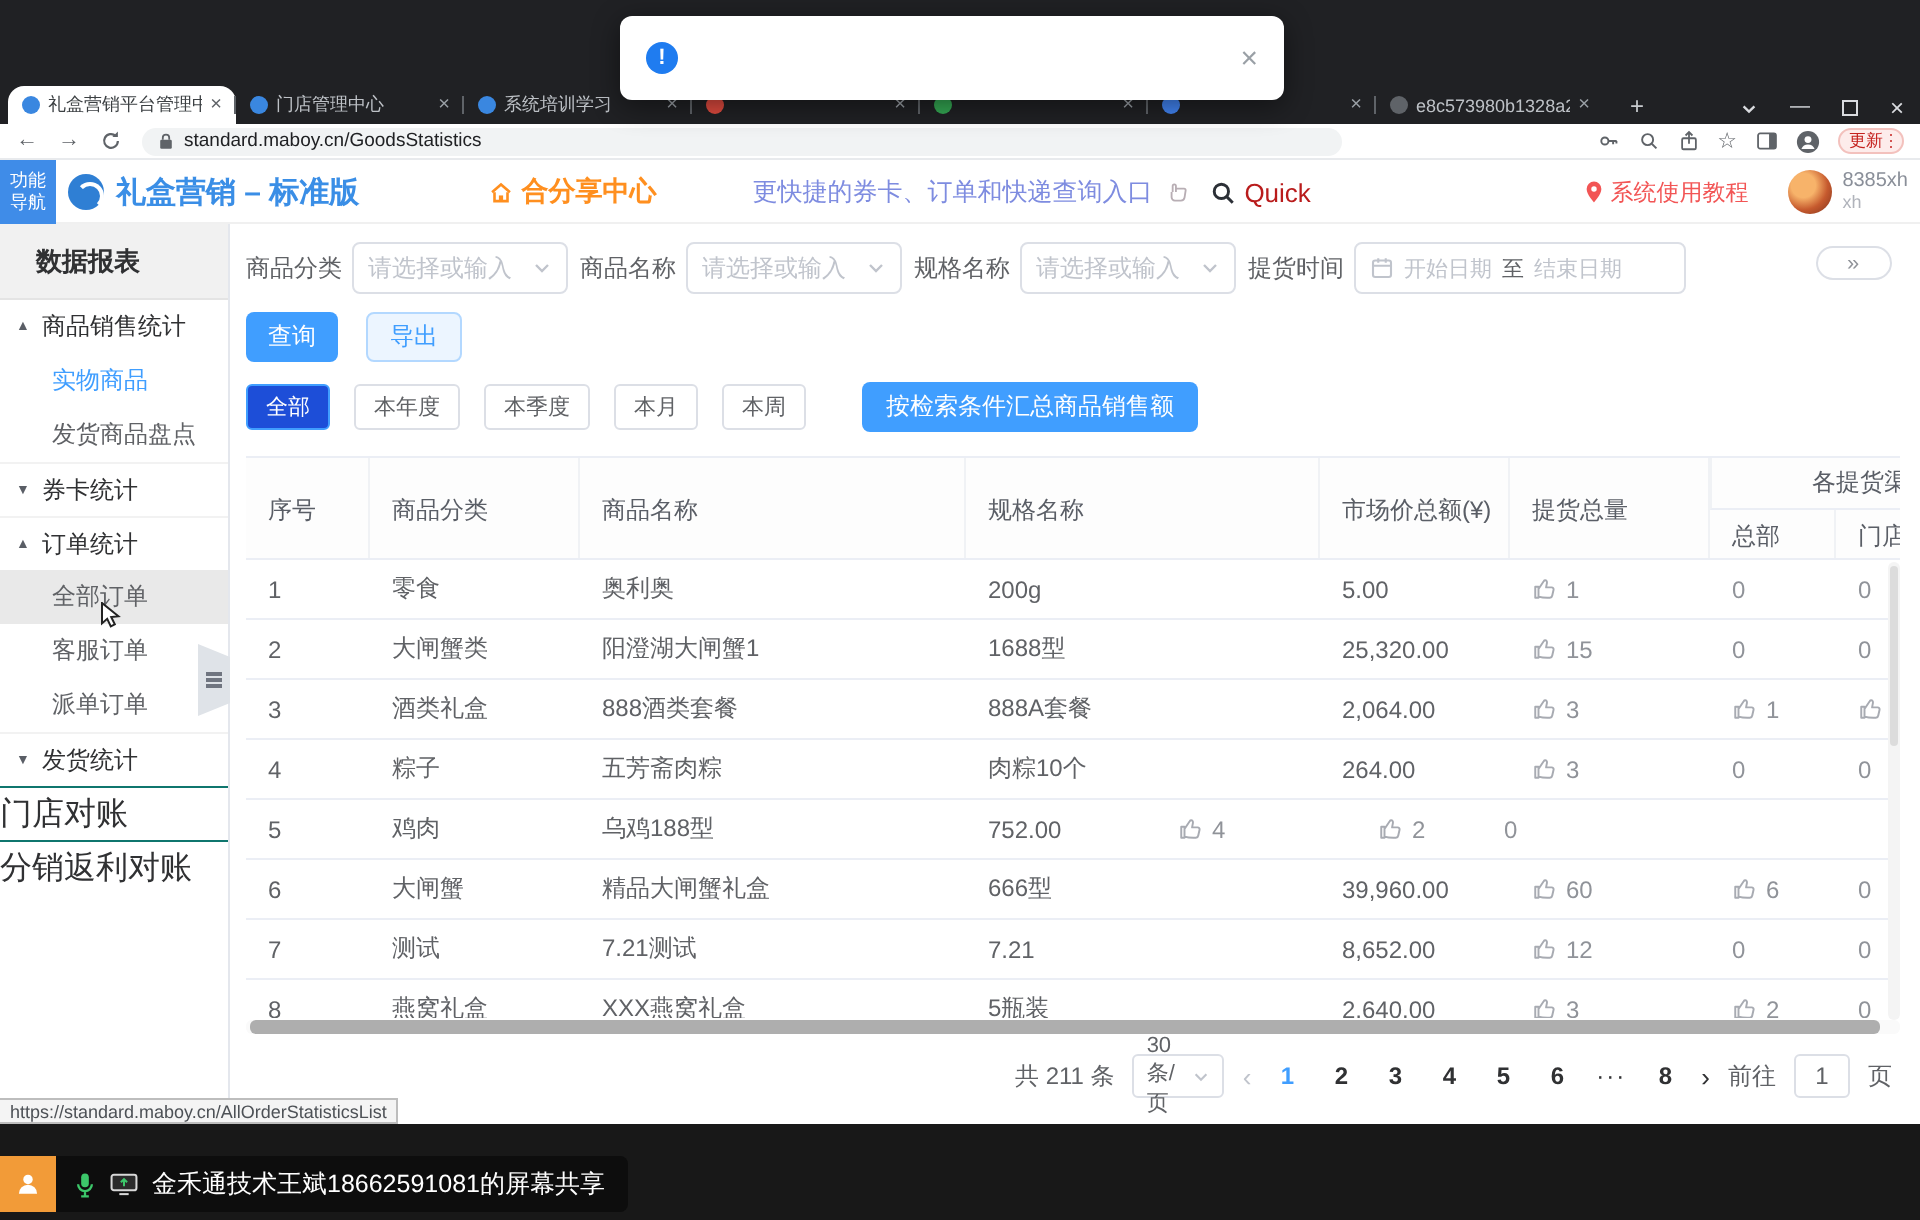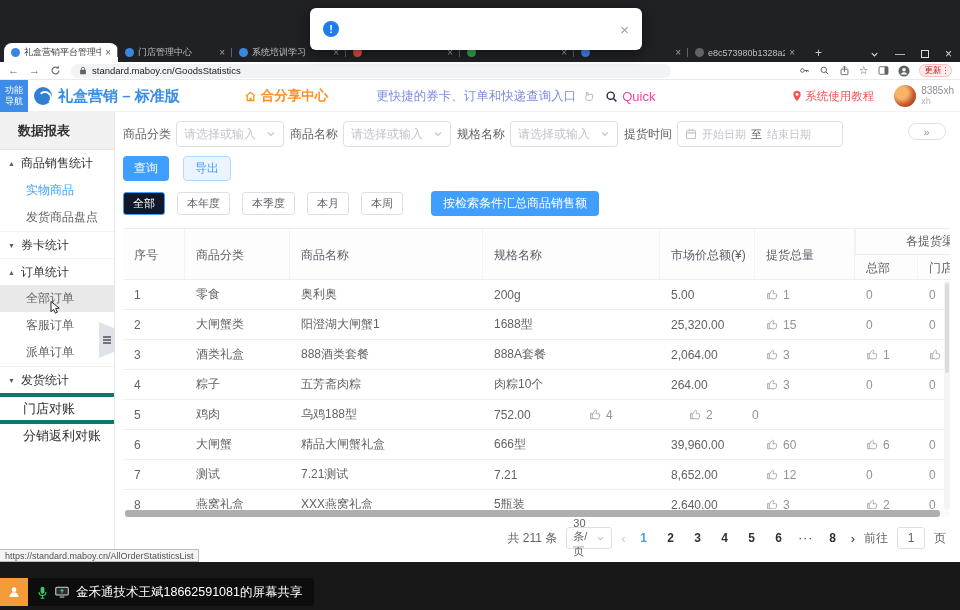--- a/index.html
+++ b/index.html
@@ -48,42 +48,42 @@
   .navtoggle{position:absolute;left:0;top:0;width:28px;height:32px;background:#3f8ce8;color:#fff;font-size:9px;
     line-height:11px;display:flex;align-items:center;justify-content:center;text-align:center;padding:0 5px}
   .ah-in{position:absolute;left:34px;right:6px;top:0;height:32px;display:flex;align-items:center;gap:6px}
   .logo{width:18px;height:18px;border-radius:50%;background:#2f7fd4;position:relative;flex:none}
   .logo::after{content:"";position:absolute;left:4px;top:4px;width:10px;height:10px;border-radius:50%;
     border:2px solid #fff;border-left-color:transparent;border-bottom-color:transparent}
   .apptitle{color:#3a8ee6;font-weight:bold;font-size:15px;white-space:nowrap}
   .sharecenter{margin-left:58px;display:flex;align-items:center;gap:4px;color:#ff8f1f;font-weight:bold;font-size:13.5px;white-space:nowrap}
   .quicktip{margin-left:42px;color:#7e8ce0;font-size:12.5px;white-space:nowrap}
   .quick{display:flex;align-items:center;gap:4px;margin-left:4px}
-  .quick .qlbl{color:#ec4899;font-size:13px}
+  .quick .qlbl{color:#b91c1c;font-size:13px}
   .tutorial{margin-left:auto;display:flex;align-items:center;gap:3px;color:#f25555;font-size:11.5px;white-space:nowrap}
   .userbox{display:flex;align-items:center;gap:5px;margin-left:14px}
   .avatar{width:22px;height:22px;border-radius:50%;flex:none;
     background:radial-gradient(circle at 35% 35%,#f7b36a 0 30%,#c65a2e 60%,#7a2f1a 100%)}
   .uname{font-size:10px;color:#8a8f99;line-height:11px}
   .uname .sub{font-size:9px;color:#b0b3bb}
 
   
   .page{position:absolute;top:112px;left:0;width:960px;height:450px;display:flex;background:#fff}
   .sidebar{width:115px;flex:none;border-right:1px solid #e4e7ed;position:relative;background:#fff}
   .sb-title{height:38px;background:#f1f1f1;border-bottom:1px solid #e4e4e4;display:flex;align-items:center;
     padding-left:18px;font-size:13px;font-weight:bold;color:#303133}
   .s-group{height:27px;display:flex;align-items:center;gap:4px;padding-left:8px;font-size:12px;color:#303133;
     border-top:1px solid #f2f2f2;cursor:pointer}
   .s-group:first-child{border-top:none}
   .s-group .arr{font-size:7px;color:#5a5e66;width:9px;flex:none}
   .s-sub{height:27px;display:flex;align-items:center;padding-left:26px;font-size:12px;color:#606266;cursor:pointer}
   .s-sub.active{color:#409eff}
   .s-sub.hl{background:#e9e9e9}
-  .s-leaf{height:27px;display:flex;align-items:center;padding-left:23px;font-size:13px;color:#303133;
-    border-top:4px solid #0f766e;cursor:pointer}
+  .s-leaf{height:27px;display:flex;align-items:center;padding-left:0;font-size:16px;color:#303133;
+    border-top:1px solid #0f766e;cursor:pointer}
   .sb-handle{position:absolute;right:-1px;top:210px;width:16px;height:36px;background:#dfe3e8;
     clip-path:polygon(0 0,100% 18%,100% 82%,0 100%);display:flex;align-items:center;justify-content:center;z-index:5}
   .sb-handle i{display:block;width:8px;height:1.5px;background:#707580;box-shadow:0 3px 0 #707580,0 -3px 0 #707580}
   .cursor{position:absolute;left:50px;top:189px;z-index:6}
 
   
   .main{flex:1;position:relative;padding:8px 10px 0 8px;overflow:hidden}
   .filters{display:flex;align-items:center;height:28px;position:relative;padding-right:52px}
   .f-item{display:flex;align-items:center;margin-right:6px}
   .f-lb{font-size:12px;color:#606266;margin-right:5px;white-space:nowrap}
@@ -96,21 +96,21 @@
   .daterange .sep{font-size:11px;color:#606266}
   .collapse-btn{position:absolute;right:4px;top:3px;width:38px;height:17px;border:1px solid #dcdfe6;border-radius:9px;
     display:flex;align-items:center;justify-content:center;color:#909399;font-size:11px;letter-spacing:1px;cursor:pointer;background:#fff}
   .btnrow{margin-top:8px;display:flex;gap:14px}
   .btn{height:25px;padding:0 11px;border-radius:4px;font-size:12px;display:flex;align-items:center;cursor:pointer}
   .btn.primary{background:#409eff;color:#fff}
   .btn.plain{background:#ecf5ff;border:1px solid #b3d8ff;color:#409eff}
   .rangerow{margin-top:10px;display:flex;gap:12px;align-items:center}
   .rtab{height:23px;padding:0 9px;border:1px solid #dcdfe6;border-radius:3px;font-size:11px;color:#606266;
     display:flex;align-items:center;background:#fff;cursor:pointer}
-  .rtab.active{background:#0f172a;border-color:#409eff;color:#fff}
+  .rtab.active{background:#1d4ed8;border-color:#409eff;color:#fff}
   .sumbtn{margin-left:16px;height:25px;padding:0 12px;background:#409eff;color:#fff;border-radius:4px;font-size:12px;
     display:flex;align-items:center;cursor:pointer}
 
   
   .tablewrap{margin-top:12px;position:relative;width:827px}
   .thead{position:relative;height:52px;border-top:1px solid #ebeef5;border-bottom:1px solid #ebeef5;
     overflow:hidden;background:#fdfdfd}
   .hc{position:absolute;top:0;height:52px;display:flex;align-items:center;padding-left:11px;font-size:12px;
     color:#5a5e66;border-right:1px solid #f0f2f5;white-space:nowrap;overflow:hidden}
   .hg-top{position:absolute;top:0;height:26px;border-bottom:1px solid #ebeef5;border-left:1px solid #f0f2f5;

